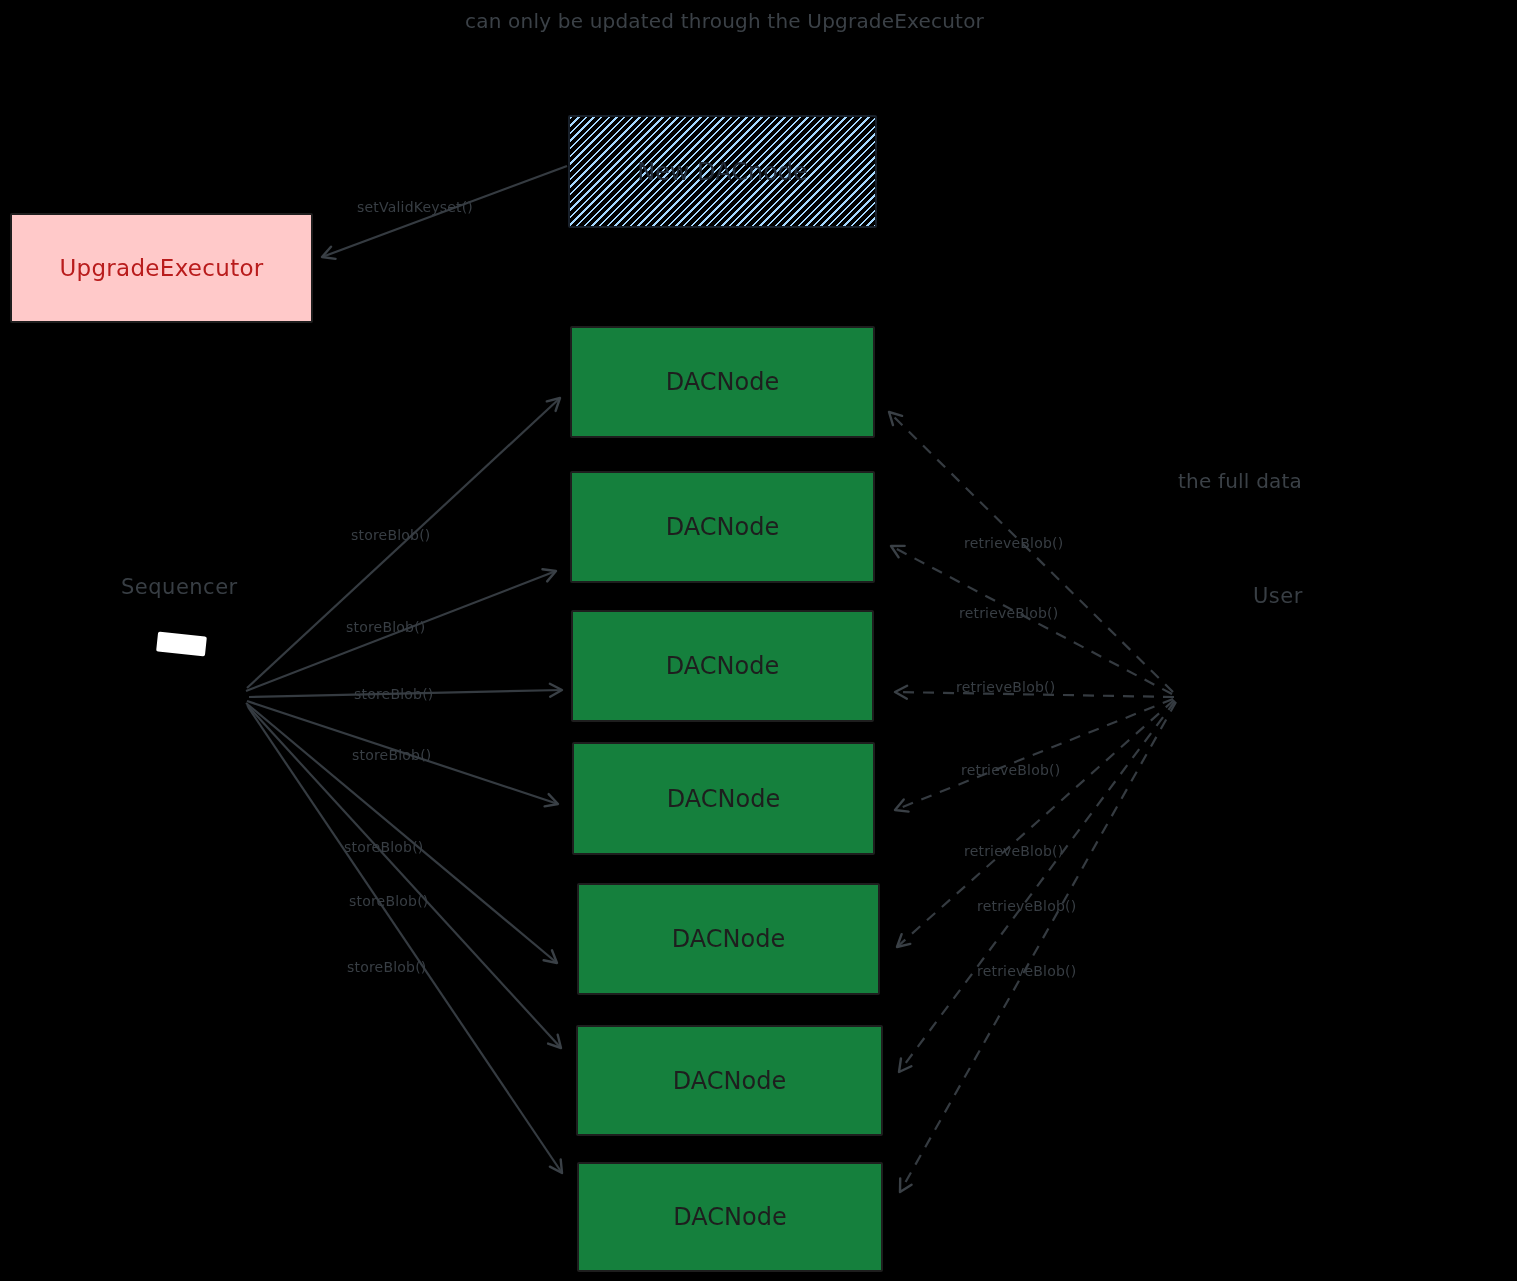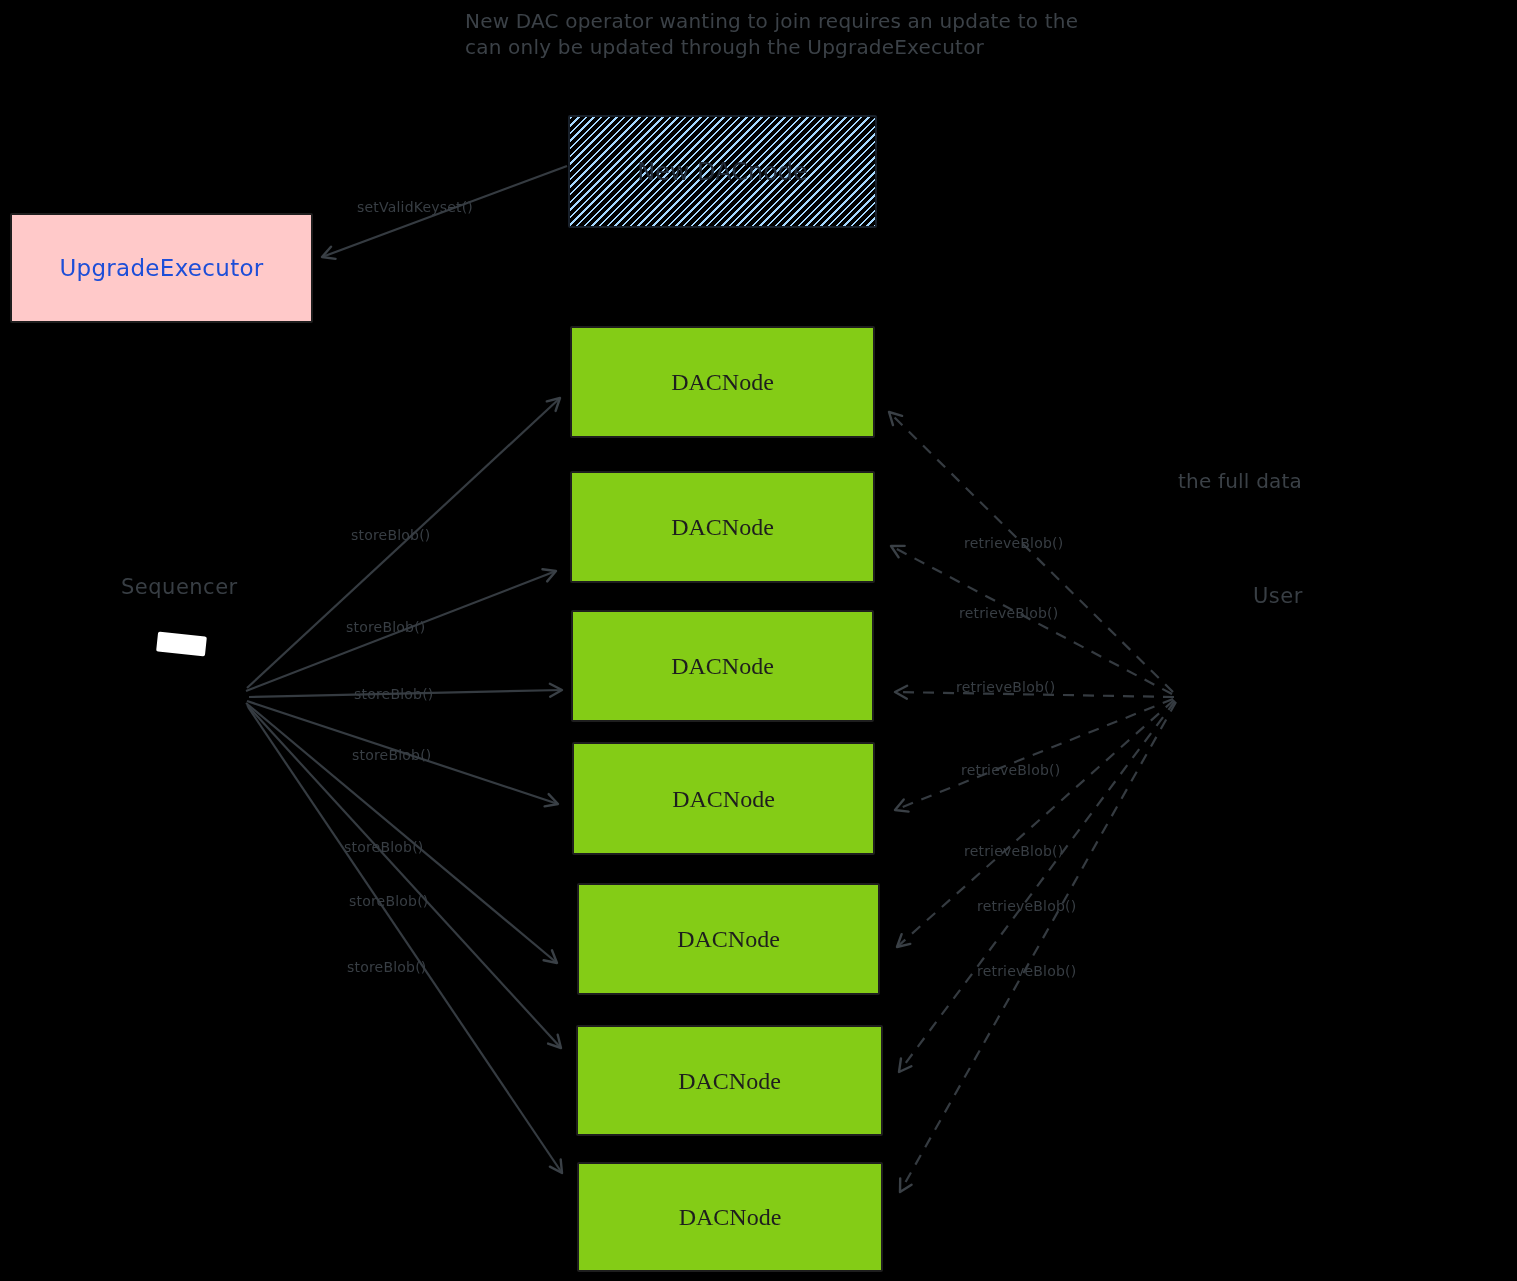--- a/index.html
+++ b/index.html
@@ -19,26 +19,26 @@
   }
   .actor-label{
     position:absolute;color:#383e44;font-size:21px;white-space:nowrap;letter-spacing:.5px;
   }
 
   .box{
     position:absolute;display:flex;flex-direction:row;align-items:center;justify-content:center;
     box-sizing:border-box;text-align:center;
   }
   .dac-node{
-    background:#84cc16;border:2px solid #1e1e1e;border-radius:2px;
-    color:#1e1e1e;font-size:24px;line-height:38px;font-family:Liberation Serif, serif;
+    background:#15803d;border:2px solid #1e1e1e;border-radius:2px;
+    color:#1e1e1e;font-size:24px;line-height:38px;
   }
   .executor{
     background:#ffc9c9;border:2px solid #1e1e1e;border-radius:2px;
-    color:#1d4ed8;font-size:23px;letter-spacing:.3px;
+    color:#b91c1c;font-size:23px;letter-spacing:.3px;
   }
   .hatch{
     background:repeating-linear-gradient(135deg,#a5d8ff 0 1.7px,transparent 1.7px 5.4px);
     border:2px solid #18202a;border-radius:2px;
     color:#222c39;font-size:24px;line-height:36px;
   }
   .laptop-screen{
     position:absolute;left:157px;top:634px;width:49px;height:20px;background:#ffffff;
     border-radius:2px;transform:rotate(6deg);
   }
@@ -74,21 +74,20 @@
       <line x1="1172" y1="694" x2="891" y2="546" marker-end="url(#ah)"></line>
       <line x1="1174" y1="697" x2="895" y2="692" marker-end="url(#ah)"></line>
       <line x1="1173" y1="699" x2="895" y2="810" marker-end="url(#ah)"></line>
       <line x1="1174" y1="700" x2="897" y2="947" marker-end="url(#ah)"></line>
       <line x1="1175" y1="701" x2="899" y2="1072" marker-end="url(#ah)"></line>
       <line x1="1176" y1="702" x2="900" y2="1192" marker-end="url(#ah)"></line>
     </g>
   </svg>
 
   <div class="note" style="left:465px;top:8px">
-    <div>New DAC operator wanting to join requires an update to the</div>
     <div>can only be updated through the UpgradeExecutor</div>
   </div>
 
   <div class="box hatch" style="left:568px;top:115px;width:309px;height:113px">
     <div>New DAC</div>
     <div>node</div>
   </div>
 
   <div class="box executor" style="left:10px;top:213px;width:303px;height:110px">
     <div>UpgradeExecutor</div>

